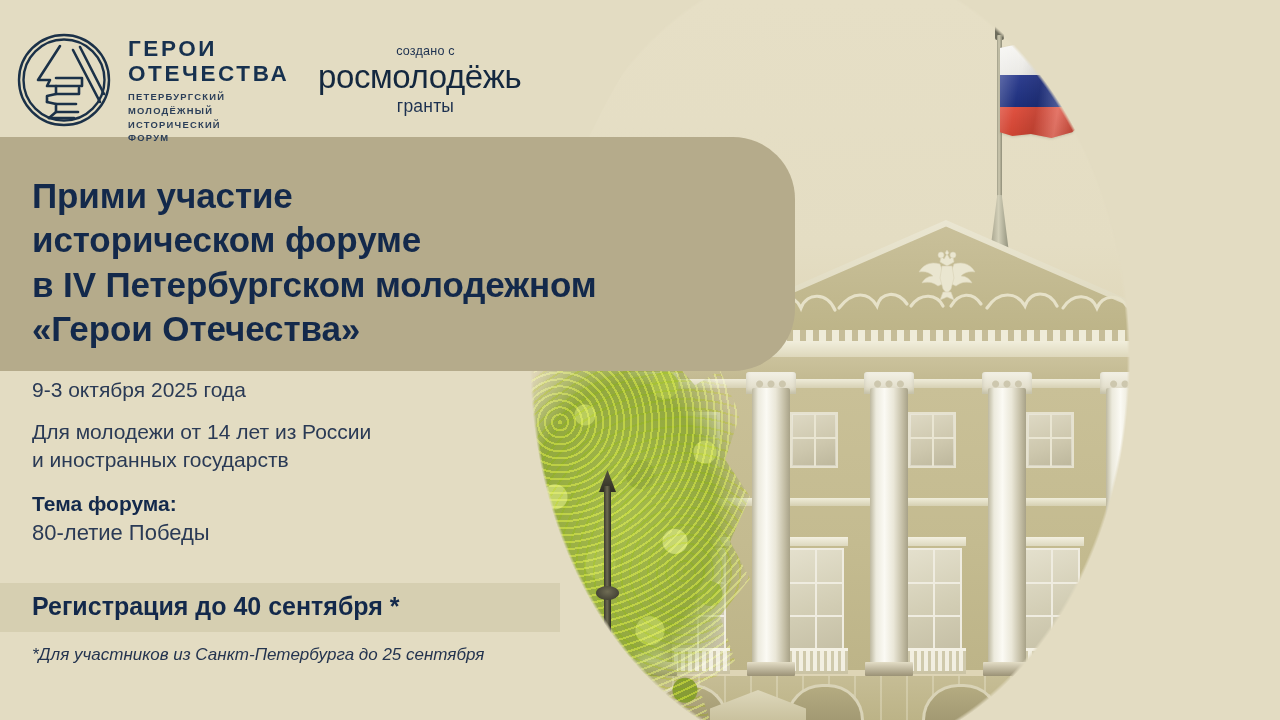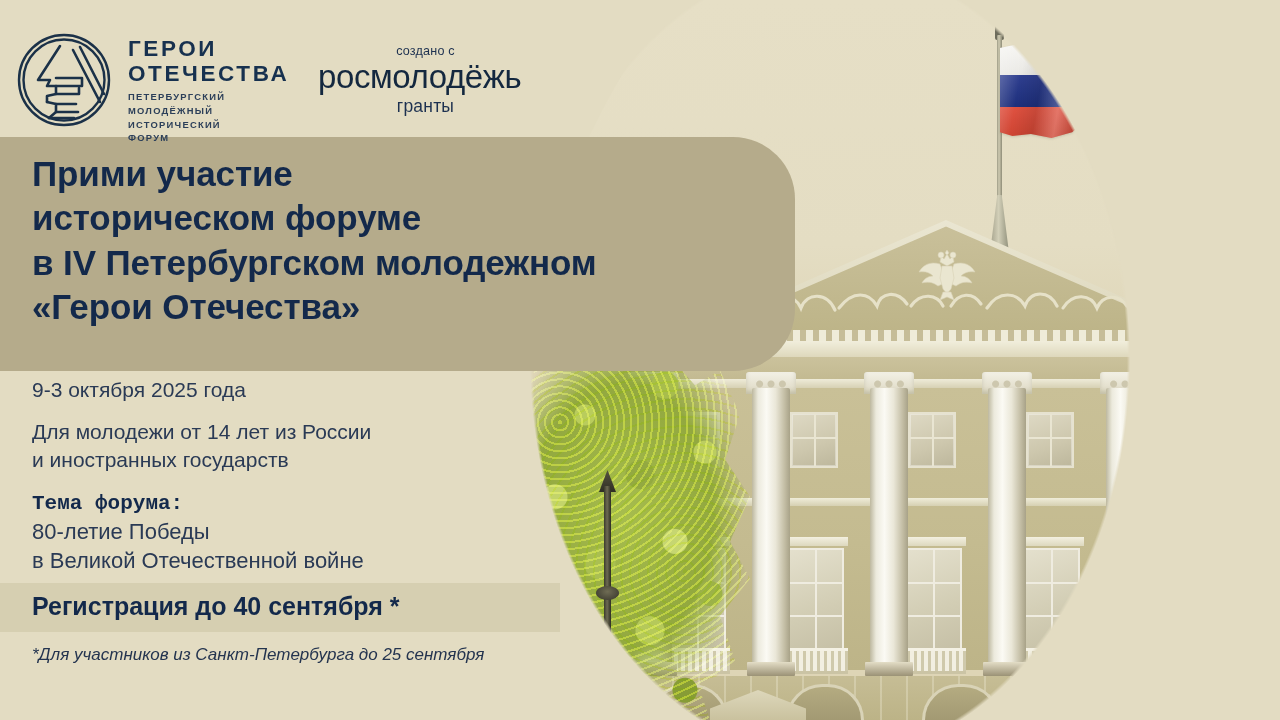--- a/index.html
+++ b/index.html
@@ -229,42 +229,42 @@
     clip-path:polygon(50% 0,100% 100%,0 100%);
   }
 
   
   .headline-panel{
     position:absolute;left:-40px;top:137px;width:835px;height:234px;
     background:#b5ab8b;
     border-radius:0 62px 62px 0;
   }
   .headline{
-    position:absolute;left:32px;top:152px;width:760px;
+    position:absolute;left:32px;top:174px;width:760px;
     font-size:35px;line-height:1.27;font-weight:700;color:#13294b;
     letter-spacing:-.1px;
   }
   .headline span{display:block;white-space:nowrap;}
 
   .reg-band{
     position:absolute;left:0;top:583px;width:560px;height:49px;
     background:#d6cfb1;
   }
   .reg-text{
     position:absolute;left:32px;top:592px;
     font-size:25px;font-weight:700;color:#13294b;white-space:nowrap;
   }
 
   .details{
     position:absolute;left:32px;top:378px;width:470px;
     color:#24344f;
   }
   .d-date{font-size:21px;font-weight:400;color:#2a3a55;margin:0 0 16px 0;}
   .d-aud{font-size:21px;line-height:1.33;font-weight:400;color:#2a3a55;margin:0 0 18px 0;}
-  .d-theme-l{font-size:21px;font-weight:700;color:#13294b;margin:0 0 2px 0;font-family:Liberation Mono, monospace;}
+  .d-theme-l{font-size:21px;font-weight:700;color:#13294b;margin:0 0 2px 0;}
   .d-theme{font-size:22px;line-height:1.33;font-weight:400;color:#2a3a55;margin:0;}
   .details p span{display:block;white-space:nowrap;}
 
   .footnote{
     position:absolute;left:32px;top:645px;
     font-size:17px;font-style:italic;font-weight:500;color:#24344f;white-space:nowrap;
   }
 
   
   .logo-block{position:absolute;left:16px;top:30px;width:250px;height:108px;}
@@ -464,21 +464,20 @@
 
   <div class="details">
     <p class="d-date">9-3 октября 2025 года</p>
     <p class="d-aud">
       <span>Для молодежи от 14 лет из России</span>
       <span>и иностранных государств</span>
     </p>
     <p class="d-theme-l">Тема форума:</p>
     <p class="d-theme">
       <span>80-летие Победы</span>
-      <span>в Великой Отечественной войне</span>
     </p>
   </div>
 
   <div class="reg-band"></div>
   <div class="reg-text">Регистрация до 40 сентября *</div>
 
   <div class="footnote">*Для участников из Санкт-Петербурга до 25 сентября</div>
 
   <div class="logo-block">
     <svg class="emblem" viewBox="0 0 96 96">

